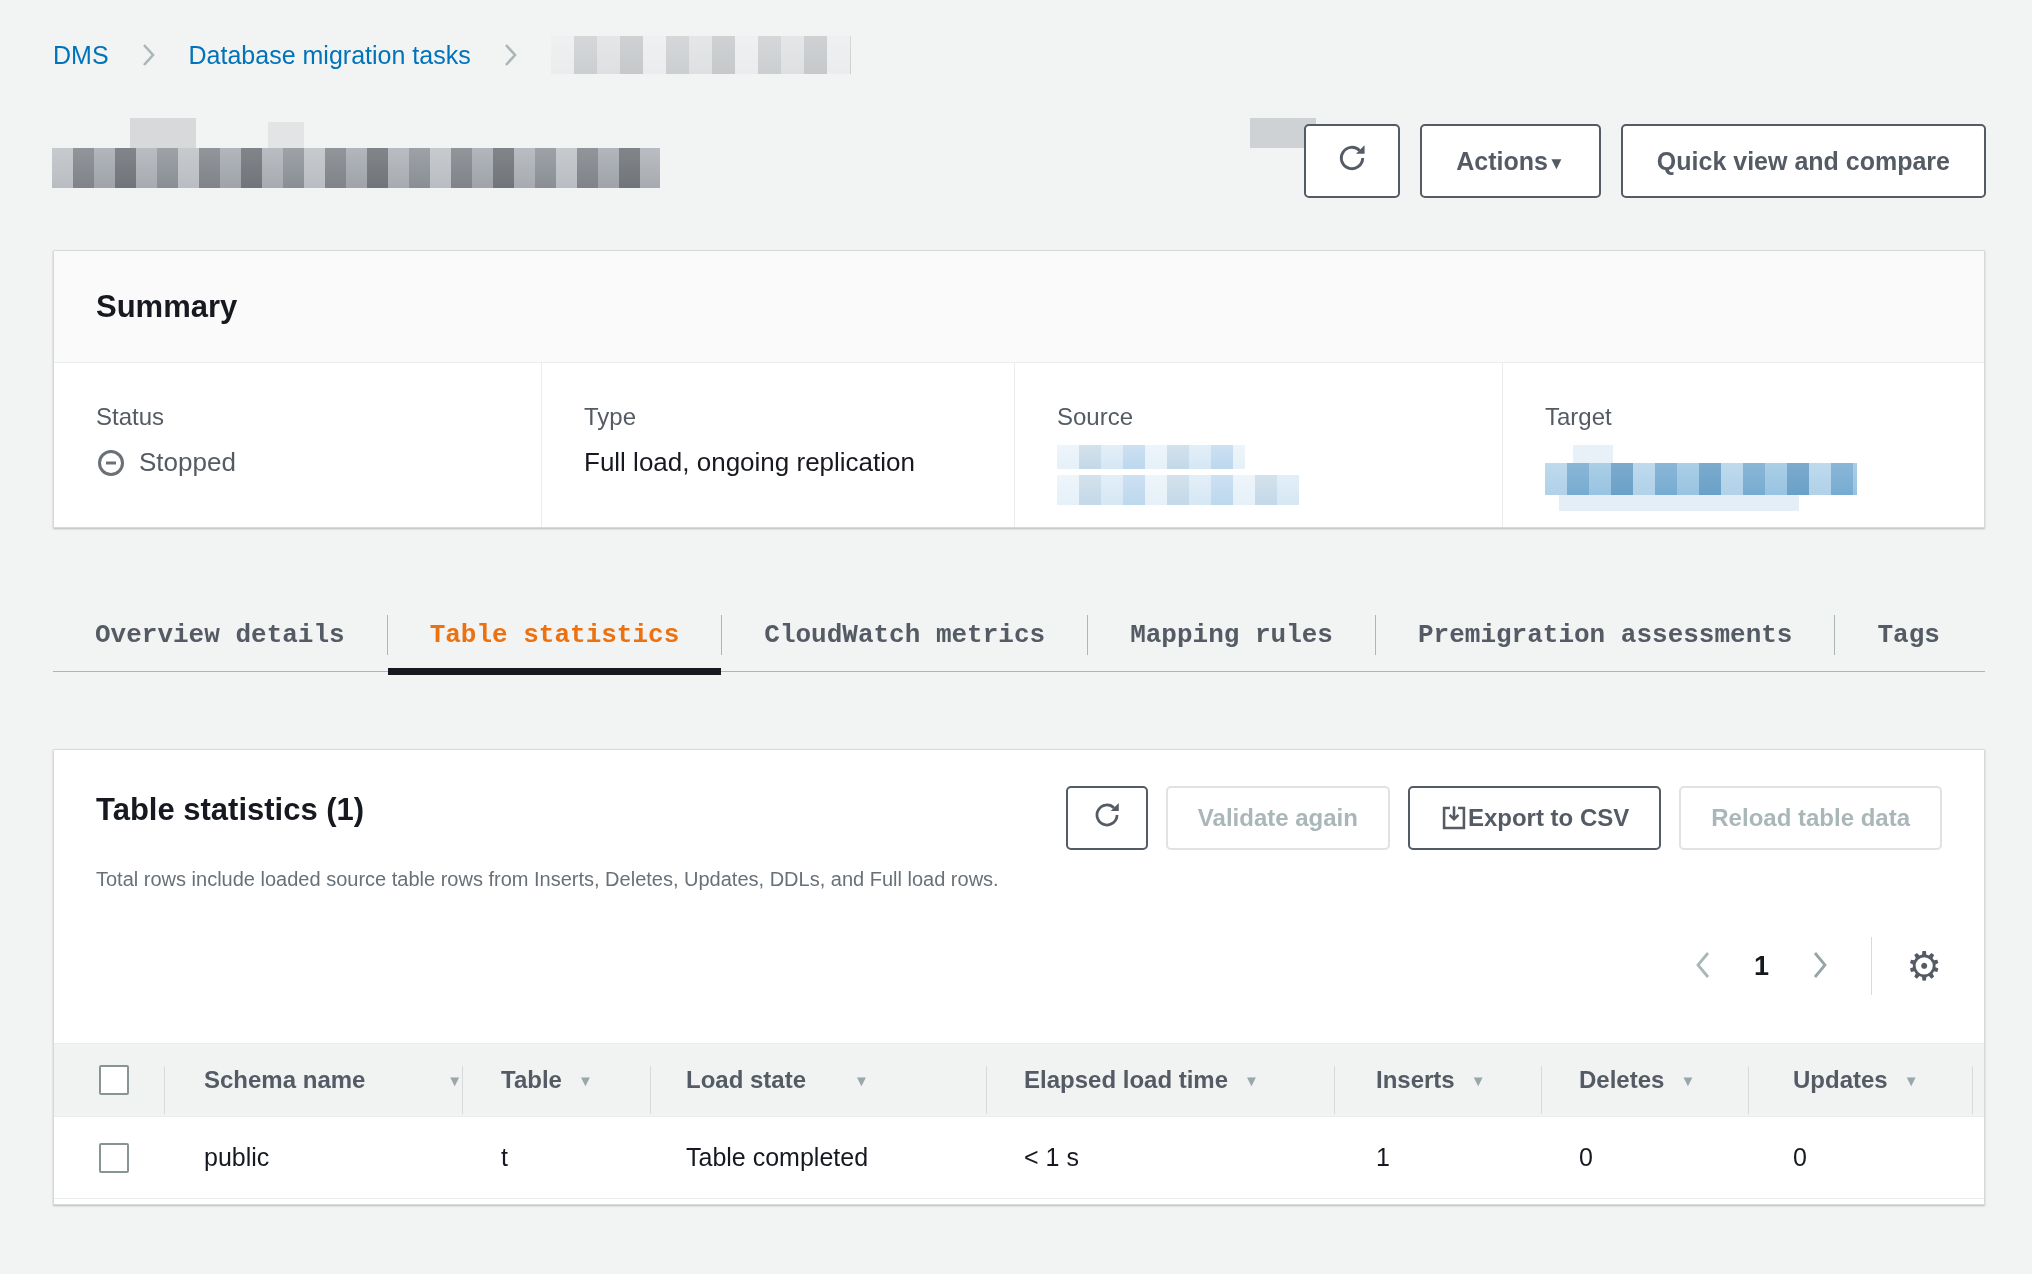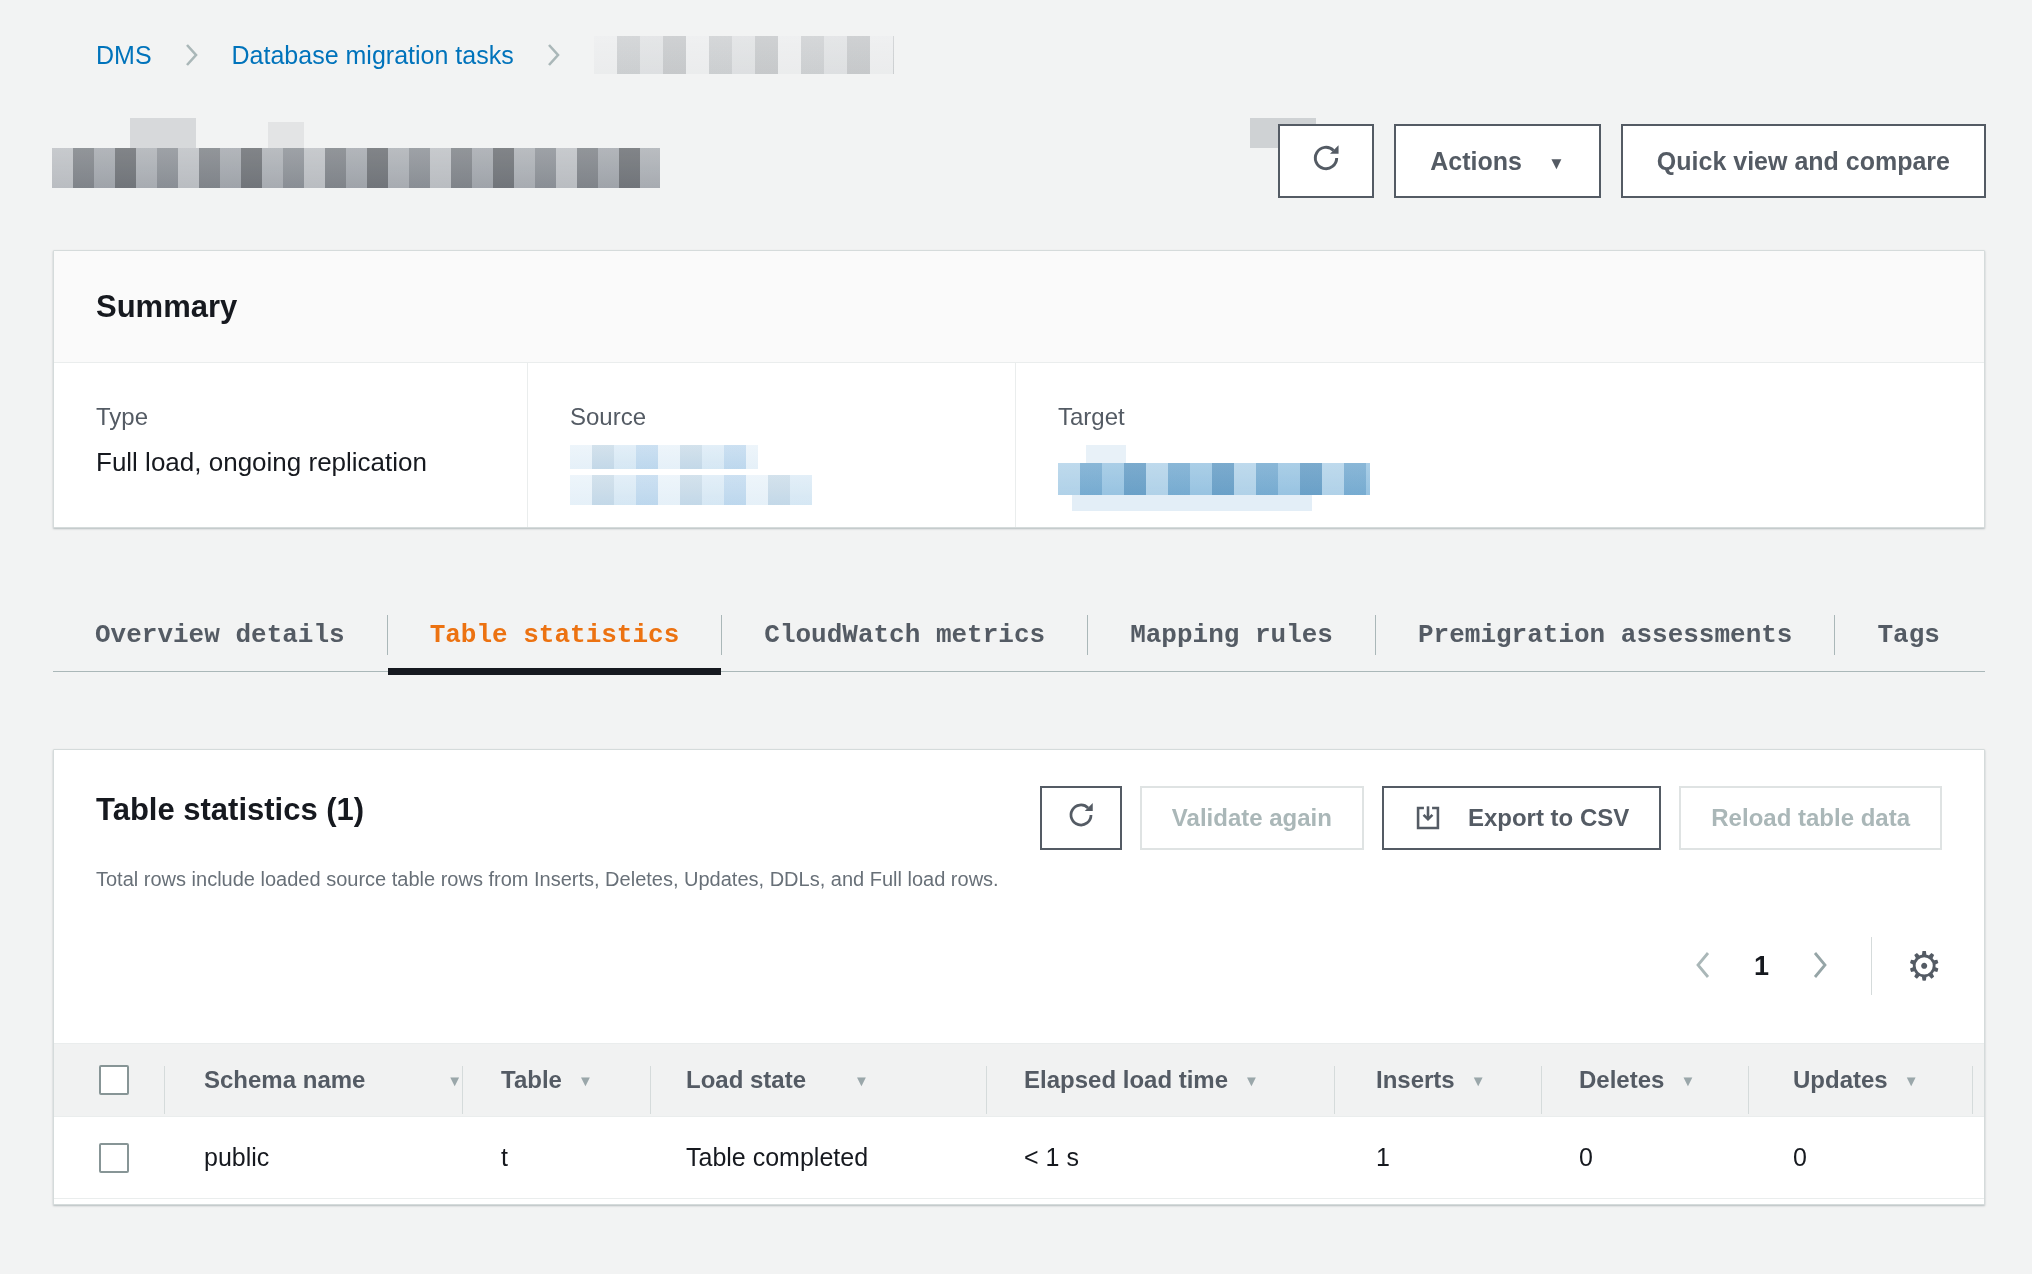--- a/index.html
+++ b/index.html
@@ -12,23 +12,23 @@
     overflow: hidden;
   }
 
   
   .panel {
     position: absolute; left: 53px; width: 1932px;
     background: #fff; border: 1px solid #d5dbdb; border-radius: 1px;
     box-shadow: 0 1px 2px rgba(0,28,36,.25);
   }
   .btn {
-    display: inline-flex; align-items: center; justify-content: center; gap: 26px;
+    display: inline-flex; align-items: center; justify-content: center; gap: 0;
     height: 74px; padding: 0 34px;
-    background: #fff; border: 2px solid #545b64; border-radius: 0;
+    background: #fff; border: 2px solid #545b64; border-radius: 5px;
     color: #545b64; font-weight: 700; font-size: 25px; cursor: pointer;
     font-family: "Liberation Sans", sans-serif;
   }
   .btn-sm { height: 64px; font-size: 24px; padding: 0 30px; }
   .btn-icon { padding: 0; width: 96px; }
   .btn-icon-sm { padding: 0; width: 82px; }
   .btn-disabled { border-color: #dfe3e3; color: #aab7b8; cursor: default; }
 
   
   .mosaic { display: inline-block; }
@@ -49,21 +49,21 @@
   }
   .mz-blue {
     background:
       repeating-linear-gradient(90deg, rgba(255,255,255,.35) 0 22px, rgba(7,73,128,.12) 22px 44px, rgba(255,255,255,.15) 44px 66px, rgba(7,73,128,.22) 66px 88px),
       linear-gradient(180deg,#9cc6e3,#86b9dc);
   }
 
   
   .breadcrumb {
     position: absolute; left: 53px; top: 36px;
-    display: flex; align-items: center; gap: 32px; font-size: 25px; margin-left: 43px;
+    display: flex; align-items: center; gap: 32px; font-size: 25px;
   }
   .crumb { color: #0073bb; text-decoration: none; cursor: pointer; }
   .crumb-sep { display: inline-flex; }
 
   
   .top-actions { position: absolute; right: 46px; top: 124px; display: flex; gap: 20px; }
   .caret { font-size: 17px; line-height: 1; position: relative; top: 2px; }
 
   
   #summary { top: 250px; height: 278px; }
@@ -188,20 +188,32 @@
   <button class="btn">
     <span>Quick view and compare</span>
   </button>
 </div>
 
 <section class="panel" id="summary">
   <div class="panel-head">
     <h2 class="panel-title">Summary</h2>
   </div>
   <div class="summary-body">
+    <div class="s-col s-col1">
+      <div class="f-label">Status</div>
+      <div class="f-value gray">
+        <span style="display:inline-flex;">
+          <svg width="30" height="30" viewBox="0 0 24 24">
+              <circle cx="12" cy="12" r="9.2" fill="none" stroke="#687078" stroke-width="2.4"></circle>
+              <path d="M8 12h8" stroke="#687078" stroke-width="2.4"></path>
+            </svg>
+        </span>
+        <span>Stopped</span>
+      </div>
+    </div>
     <div class="s-col s-col2">
       <div class="f-label">Type</div>
       <div class="f-value">Full load, ongoing replication</div>
     </div>
     <div class="s-col s-col3">
       <div class="f-label">Source</div>
       <div style="margin-top:14px;">
         <span class="mosaic mz-blue-light" style="width:188px;height:24px;"></span><br>
         <span class="mosaic mz-blue-light" style="width:242px;height:30px;margin-top:2px;"></span>
       </div>

